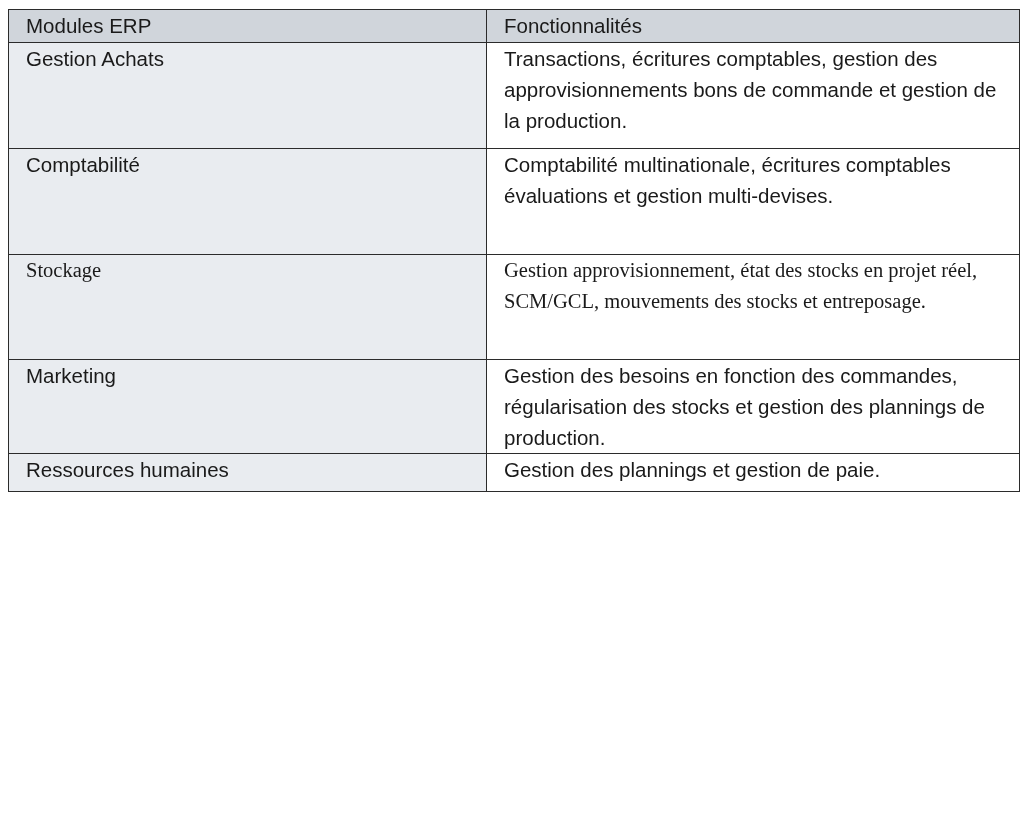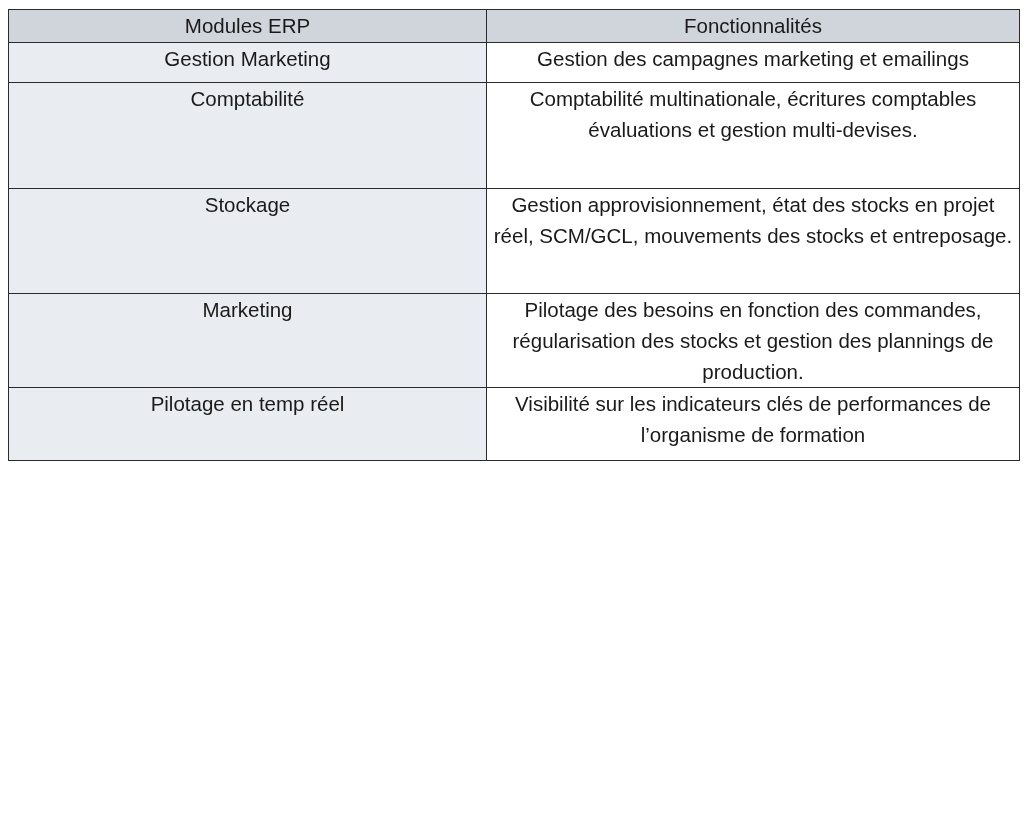--- a/index.html
+++ b/index.html
@@ -5,33 +5,33 @@
     html, body { margin: 0; padding: 0; background: #ffffff; }
     body { width: 1024px; height: 827px; position: relative; overflow: hidden;
            font-family: "Liberation Sans", "DejaVu Sans", sans-serif; color: #1a1a1a; }
     table.erp {
       position: absolute; left: 8px; top: 9px;
       width: 1011px; border-collapse: collapse; table-layout: fixed;
       font-size: 20.5px; line-height: 31px;
     }
     table.erp td, table.erp th {
       border: 1.5px solid #2b2b2b; vertical-align: top;
-      padding: 0 2px 0 2px; text-align: center; font-weight: normal;
+      padding: 0 2px 0 17px; text-align: left; font-weight: normal;
       overflow: hidden;
     }
     table.erp col.c1 { width: 478px; }
     table.erp col.c2 { width: 533px; }
     tr.head th { background: #d0d5db; height: 32px; }
     td.mod { background: #e9ecf0; }
     td.fn { background: #ffffff; }
     tr.r0 td { height: 105px; }
     tr.r1 td { height: 68px; }
     tr.r2 td { height: 39px; }
     tr.r3 td { height: 105px; }
-    tr.r4 td { height: 104px; }
+    tr.r4 td { height: 104px; font-family: Liberation Serif, serif; }
     tr.r5 td { height: 93px; }
     tr.r6 td { height: 69px; }
     tr.r7 td { height: 37px; }
     tr.r8 td { height: 66px; }
     tr.r9 td { height: 72px; }
   </style>
 </head>
 <body>
 
 <table class="erp">
@@ -39,34 +39,34 @@
       <col class="c1">
       <col class="c2">
     </colgroup>
   <thead>
     <tr class="head">
       <th>Modules ERP</th>
       <th>Fonctionnalités</th>
     </tr>
   </thead>
   <tbody>
-    <tr class="r2">
-      <td class="mod">Gestion Marketing</td>
-      <td class="fn">Gestion des campagnes marketing et emailings</td>
+    <tr class="r0">
+      <td class="mod">Gestion Achats</td>
+      <td class="fn">Transactions, écritures comptables, gestion des approvisionnements bons de commande et gestion de la production.</td>
     </tr>
     <tr class="r3">
       <td class="mod">Comptabilité</td>
       <td class="fn">Comptabilité multinationale, écritures comptables évaluations et gestion multi-devises.</td>
     </tr>
     <tr class="r4">
       <td class="mod">Stockage</td>
       <td class="fn">Gestion approvisionnement, état des stocks en projet réel, SCM/GCL, mouvements des stocks et entreposage.</td>
     </tr>
     <tr class="r5">
       <td class="mod">Marketing</td>
-      <td class="fn">Pilotage des besoins en fonction des commandes, régularisation des stocks et gestion des plannings de production.</td>
+      <td class="fn">Gestion des besoins en fonction des commandes, régularisation des stocks et gestion des plannings de production.</td>
     </tr>
-    <tr class="r9">
-      <td class="mod">Pilotage en temp réel</td>
-      <td class="fn">Visibilité sur les indicateurs clés de performances de l’organisme de formation</td>
+    <tr class="r7">
+      <td class="mod">Ressources humaines</td>
+      <td class="fn">Gestion des plannings et gestion de paie.</td>
     </tr>
   </tbody>
 </table>
 
 </body></html>

